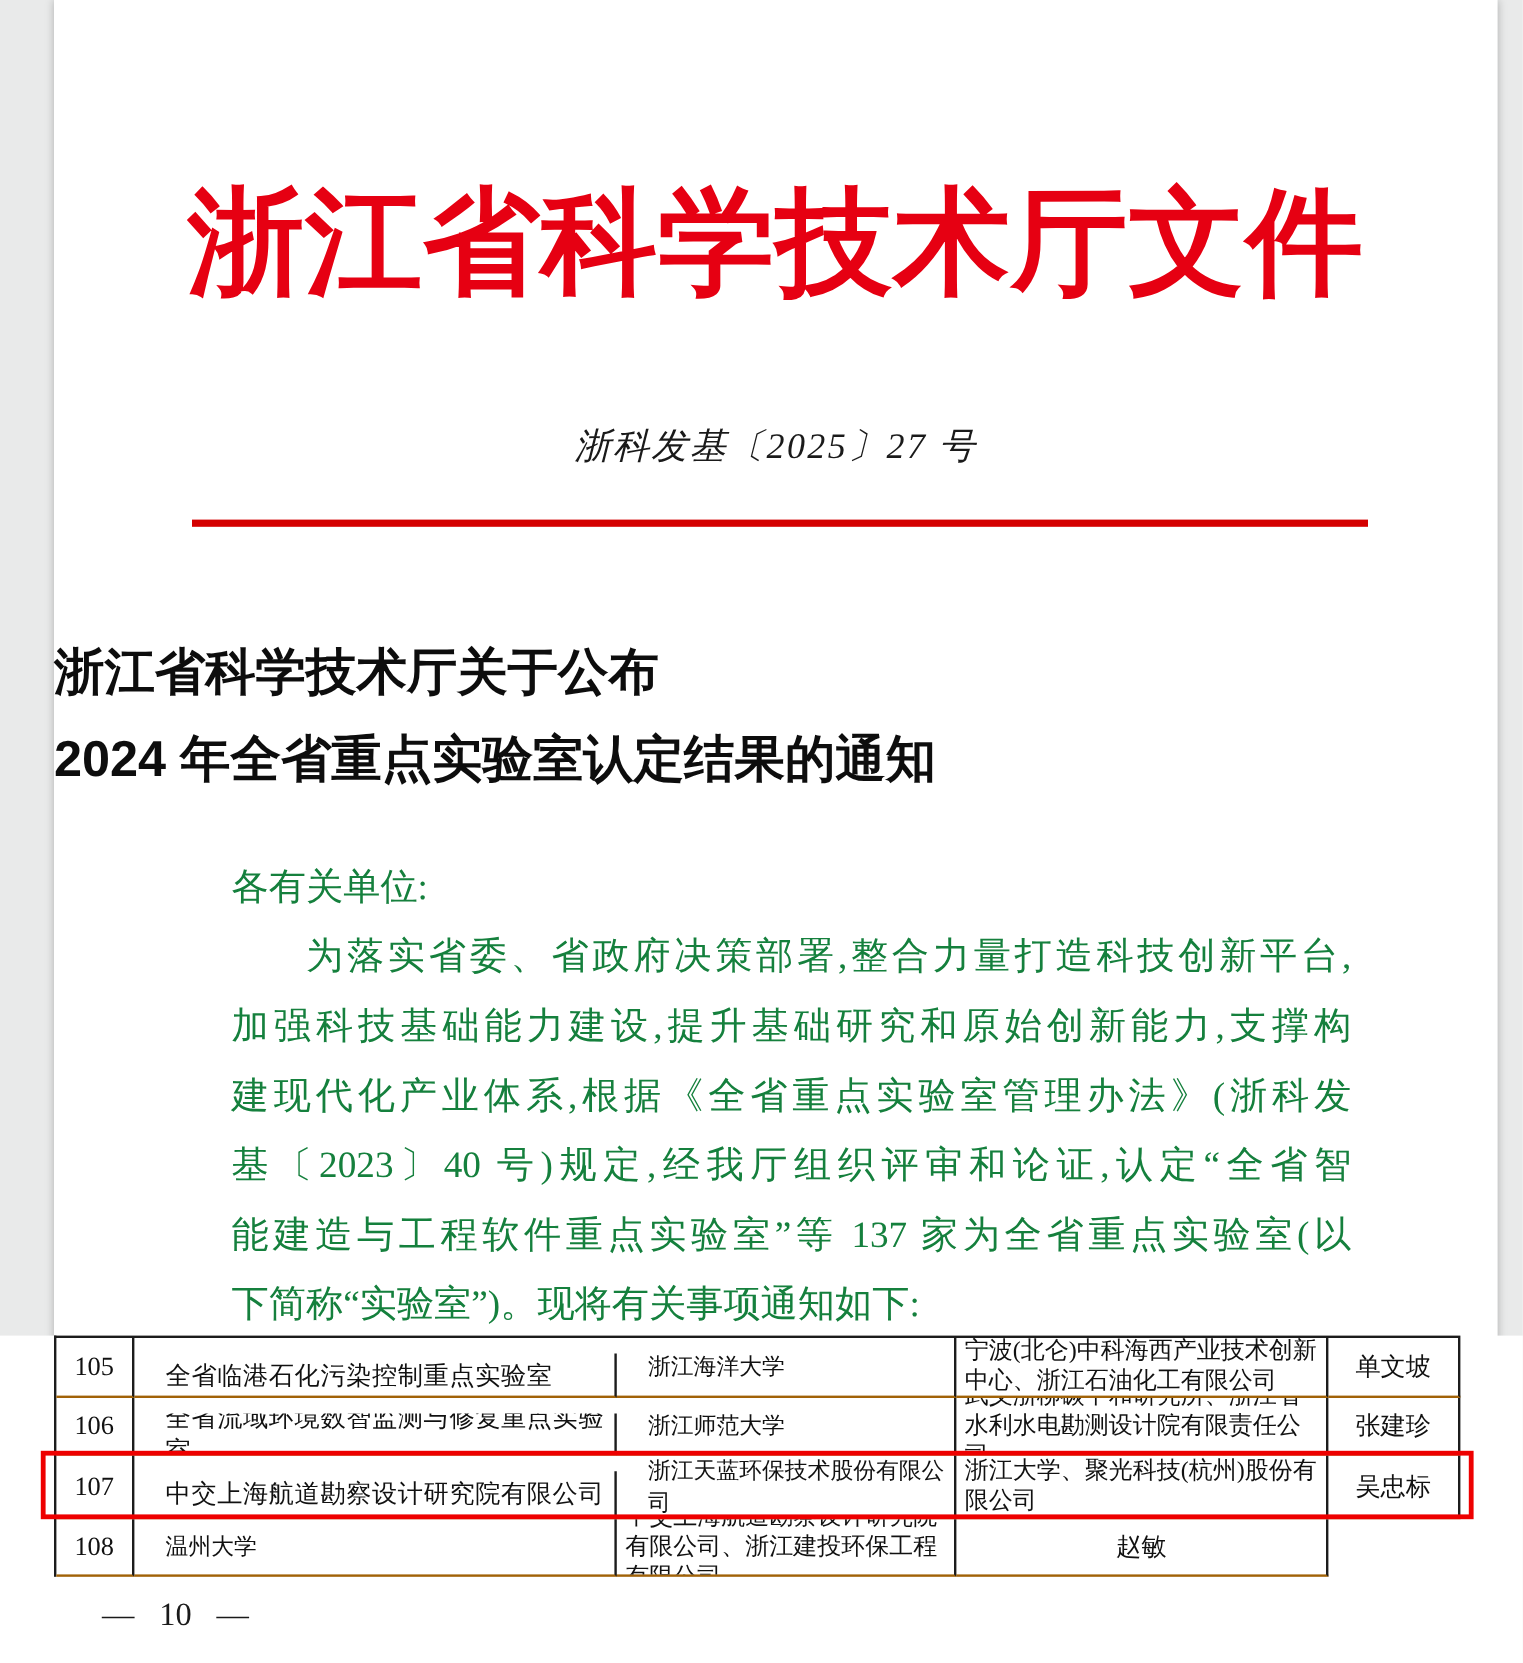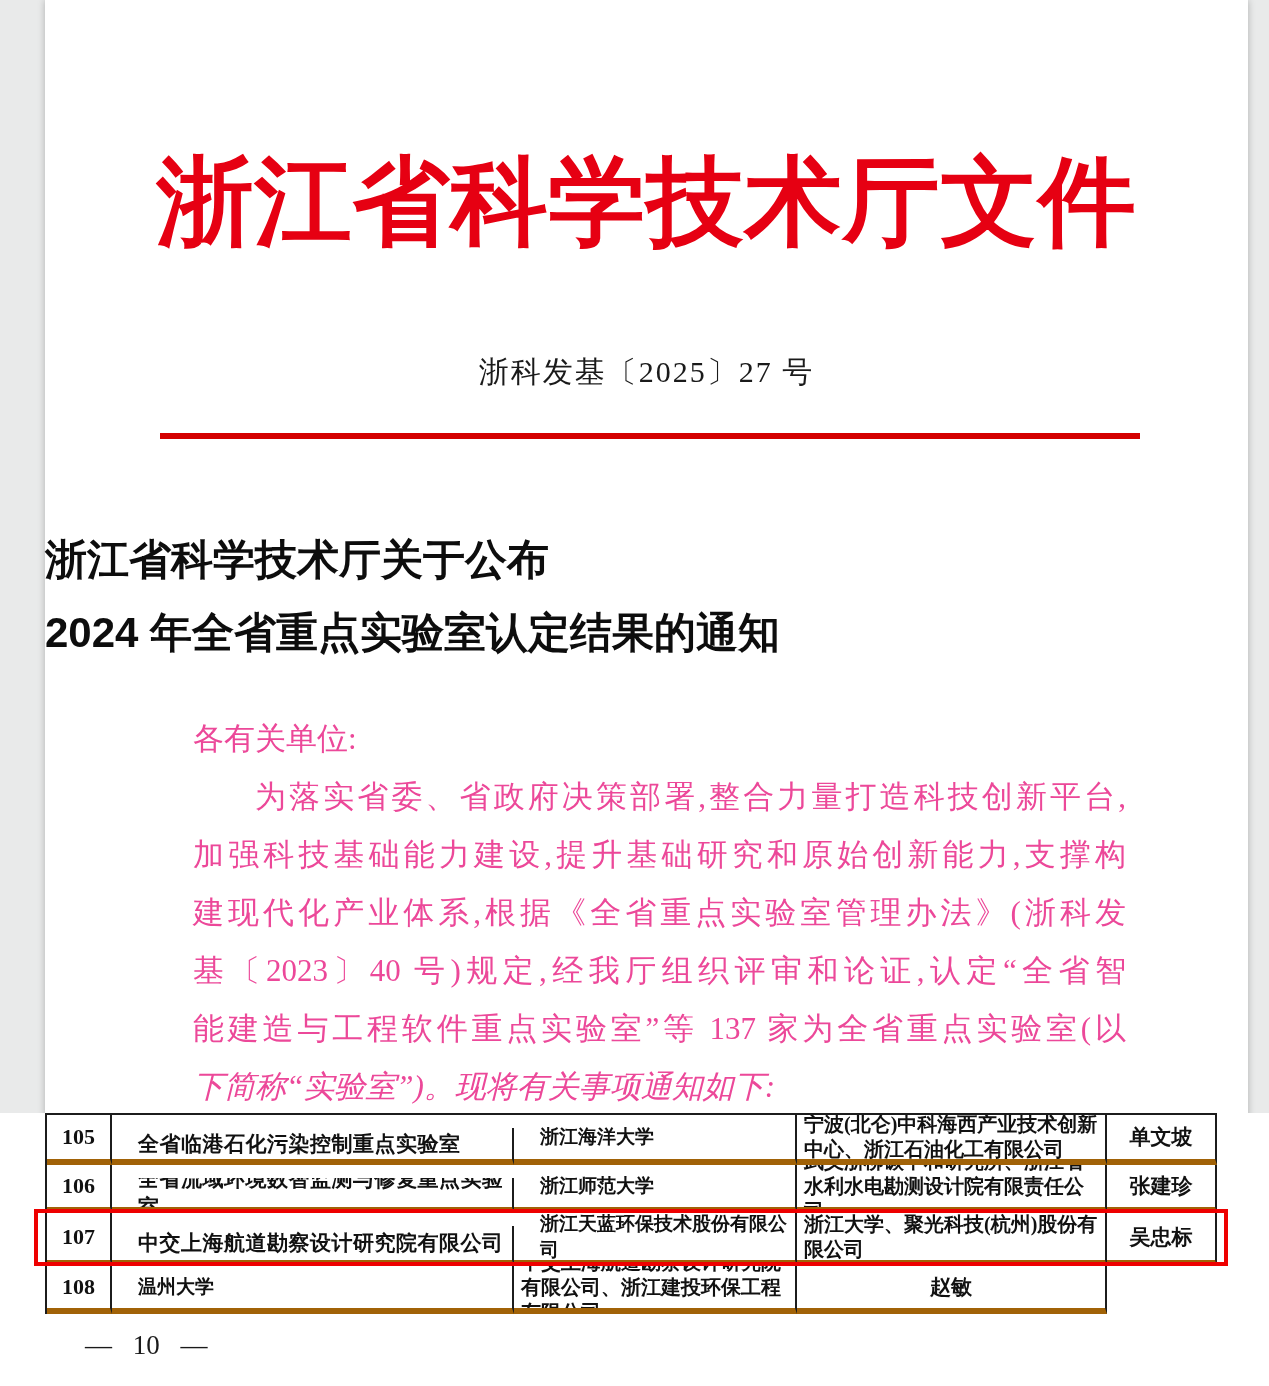--- a/index.html
+++ b/index.html
@@ -34,20 +34,21 @@
   }
 
   .doc-number {
     position: absolute;
     left: 0; top: 352px;
     width: 100%;
     text-align: center;
     font-size: 30px;
     color: #1a1a1a;
     letter-spacing: 2px;
+    font-style: italic;
   }
 
   .red-rule {
     position: absolute;
     left: 115px; top: 433px;
     width: 980px; height: 6px;
     background: #d40000;
   }
 
   .notice-title {
@@ -61,31 +62,31 @@
     line-height: 73px;
     color: #0d0d0d;
   }
 
   .body-block {
     position: absolute;
     left: 148px; top: 710px;
     width: 933px;
     font-size: 31px;
     line-height: 58px;
-    color: #ec4899;
+    color: #15803d;
   }
   .body-line {
     display: block;
     width: 100%;
     text-align: justify;
     text-align-last: justify;
     white-space: nowrap;
   }
   .body-line.first { text-indent: 2em; }
-  .body-line.no-stretch { text-align-last: left; font-style: italic; }
+  .body-line.no-stretch { text-align-last: left; }
   .salutation { display: block; margin-bottom: 0; }
 
   
   .table-section {
     position: absolute;
     left: 0; top: 1113px;
     width: 1269px; height: 273px;
     background: #ffffff;
   }
 
@@ -94,25 +95,24 @@
     left: 45px; top: 0;
     display: grid;
     grid-template-columns: 65px 402px 283px 310px 110px;
     grid-template-rows: 50px 48px 53px 48px;
     border-top: 2px solid #1c1c1c;
     border-left: 2px solid #1c1c1c;
     background: #fff;
   }
   .cell {
     border-right: 2px solid #1c1c1c;
-    border-bottom: 6px solid #a16207;
+    border-bottom: 2px solid #a16207;
     display: flex;
     align-items: center;
     overflow: hidden;
-    font-weight: bold;
   }
   .cell.num      { justify-content: center; font-size: 22px; }
   .cell.lab      { padding-left: 26px; font-size: 21px; letter-spacing: 0.5px; margin-top: 13px; }
   .cell.inst     { padding-left: 26px;  font-size: 19px; }
   .cell.partners { padding: 1px 7px;   font-size: 20px; line-height: 25px;
                    word-break: break-all; text-align: left; }
   .cell.person   { justify-content: center; font-size: 21px; }
 
   .highlight-box {
     position: absolute;

